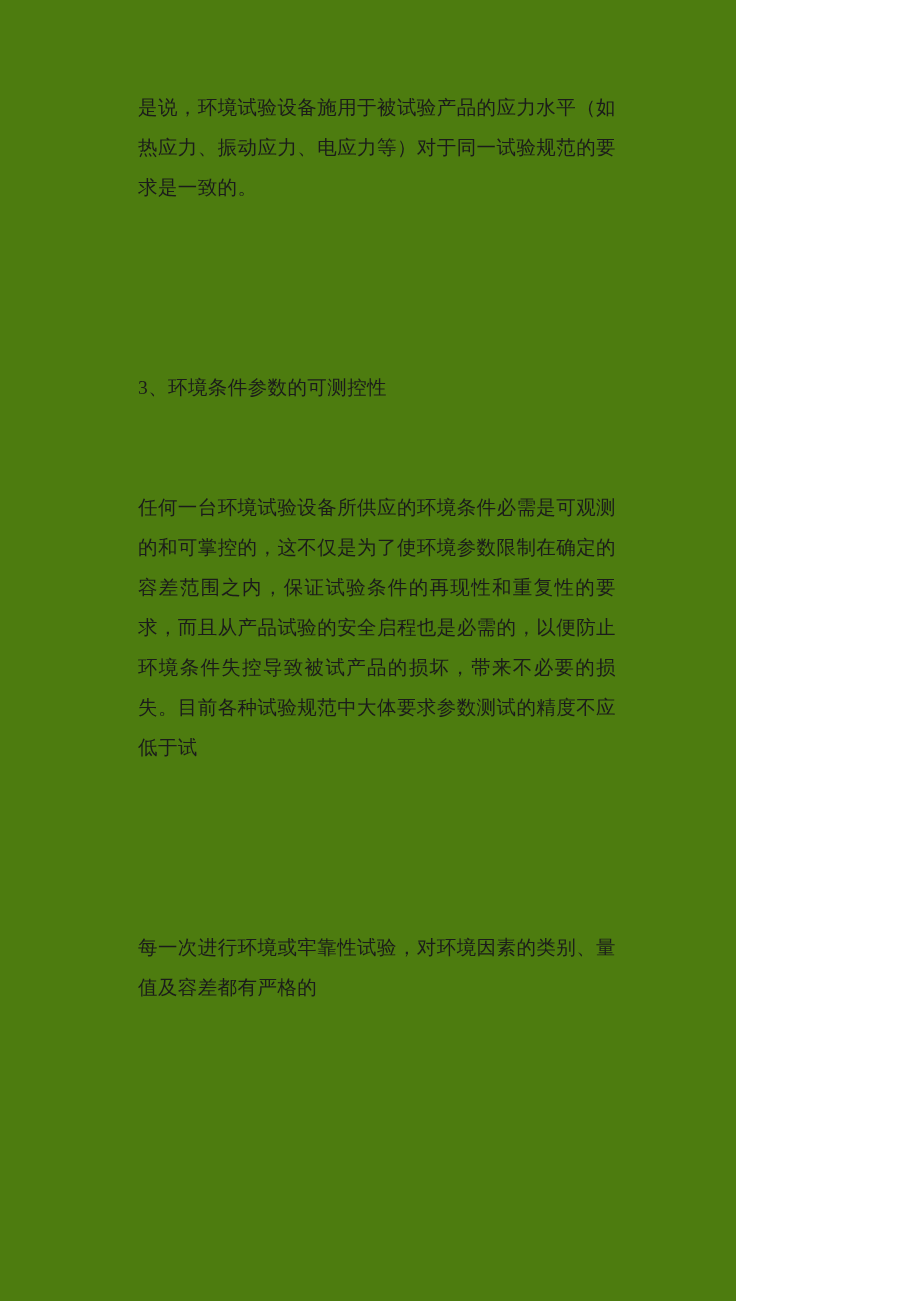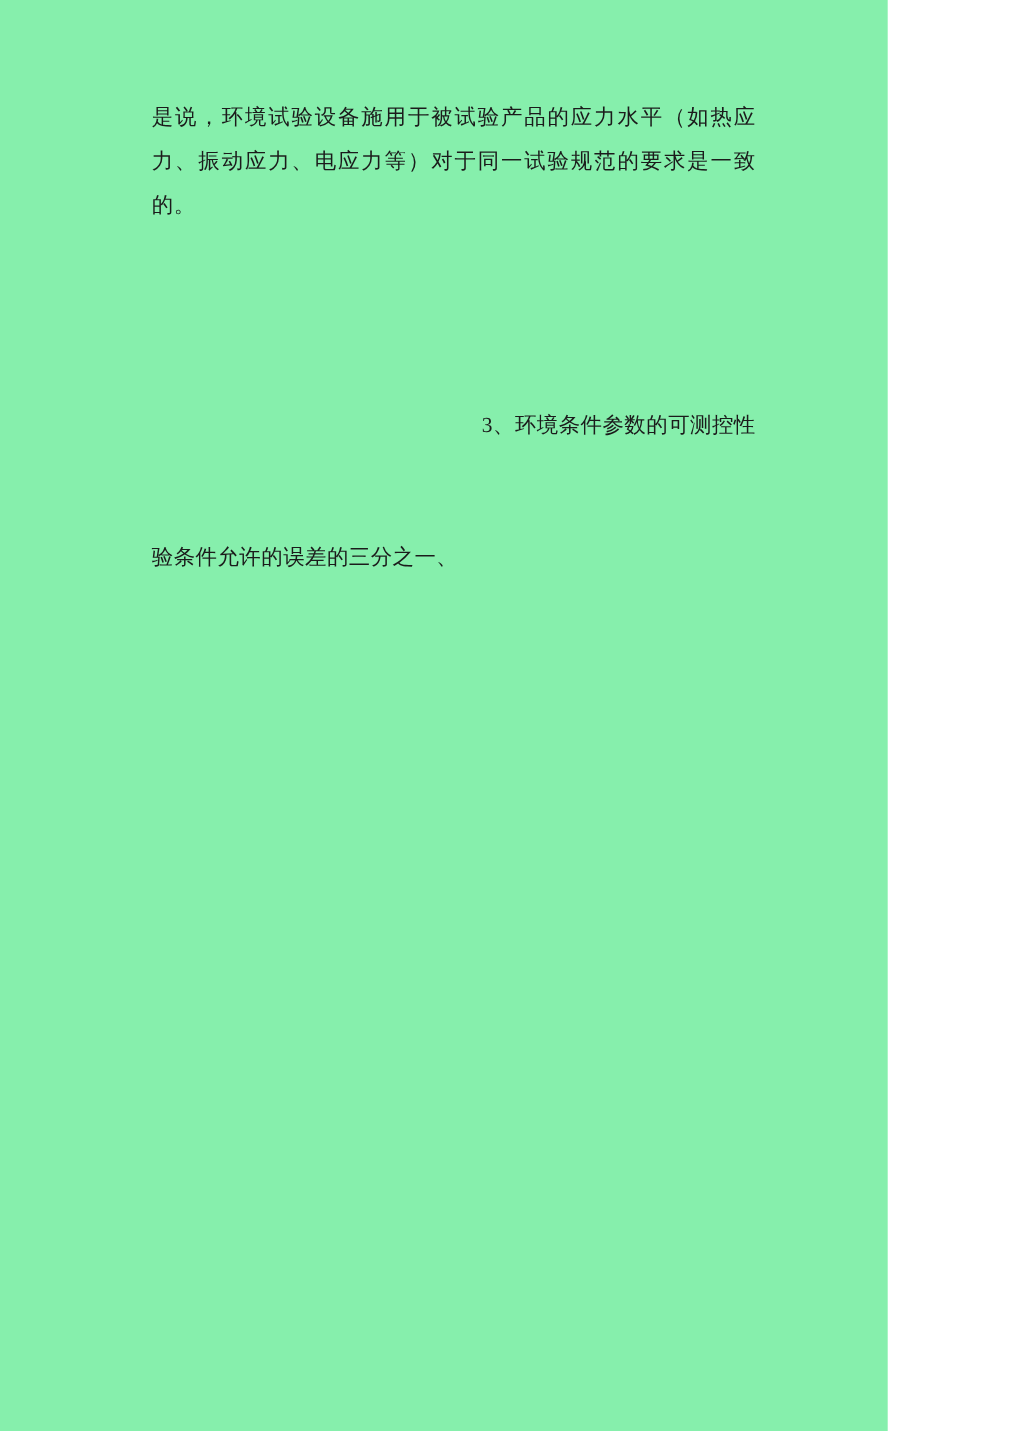--- a/index.html
+++ b/index.html
@@ -8,23 +8,23 @@
     background: #ffffff;
   }
   body {
     width: 920px;
     height: 1301px;
     font-family: "Liberation Serif", "DejaVu Serif", serif;
     color: #000000;
   }
   .page {
     position: relative;
-    width: 807px;
+    width: 736px;
     height: 1301px;
-    background: #86efac;
+    background: #4d7c0f;
     box-sizing: border-box;
     padding: 88px 120px 60px 138px;
   }
   .doc-body {
     display: block;
   }
   p.para {
     margin: 0;
     font-size: 19.5px;
     line-height: 40px;
@@ -37,21 +37,20 @@
   .spacer-lg {
     height: 80px;
   }
   .heading {
     margin: 0;
     font-size: 19.5px;
     line-height: 40px;
     letter-spacing: 0.4px;
     font-weight: normal;
     color: #1b1b1b;
-    text-align: right;
   }
   .tail {
     margin: 0;
     font-size: 19.5px;
     line-height: 40px;
     letter-spacing: 0.4px;
     color: #1b1b1b;
   }
 </style>
 </head>
@@ -64,22 +63,23 @@
 
     <div class="spacer-lg"></div>
 
 
     <div class="spacer-lg"></div>
 
     <p class="heading">3、环境条件参数的可测控性</p>
 
     <div class="spacer-lg"></div>
 
-    <p class="tail">验条件允许的误差的三分之一、</p>
+    <p class="para">任何一台环境试验设备所供应的环境条件必需是可观测的和可掌控的，这不仅是为了使环境参数限制在确定的容差范围之内，保证试验条件的再现性和重复性的要求，而且从产品试验的安全启程也是必需的，以便防止环境条件失控导致被试产品的损坏，带来不必要的损失。目前各种试验规范中大体要求参数测试的精度不应低于试</p>
 
     <div class="spacer-lg"></div>
 
 
     <div class="spacer-lg"></div>
 
+    <p class="para">每一次进行环境或牢靠性试验，对环境因素的类别、量值及容差都有严格的</p>
 
   </div>
 </div>
 
 </body></html>

